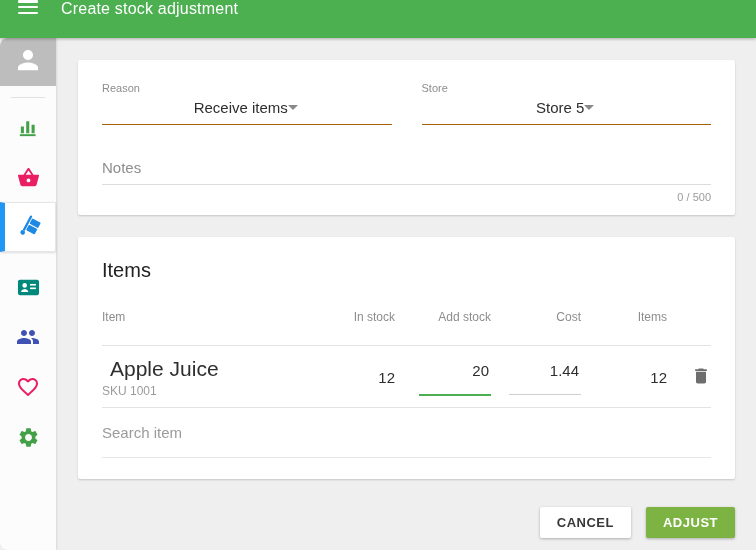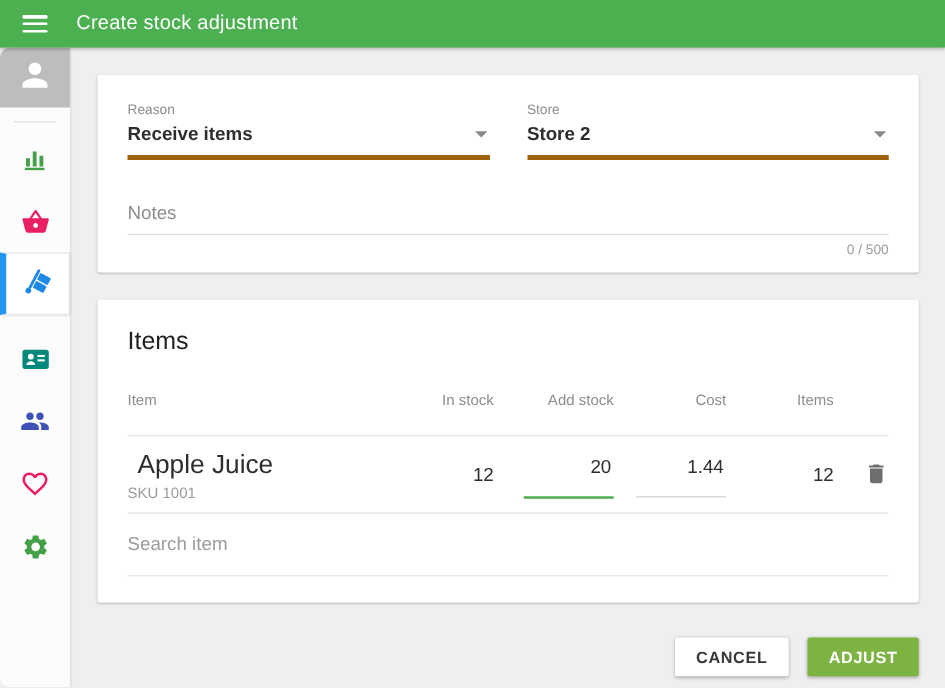--- a/index.html
+++ b/index.html
@@ -8,21 +8,21 @@
     font-family:"Liberation Sans", sans-serif;
     background:#efefef;
     overflow:hidden;
     position:relative;
   }
   .app { width:756px; height:550px; display:flex; flex-direction:column; }
 
   
   .header {
     height:38px; background:#4CAF50; flex-shrink:0;
-    display:flex; align-items:center;
+    display:flex; align-items:flex-start;
     box-shadow:0 1px 3px rgba(0,0,0,.28);
     position:relative; z-index:10;
   }
   .hamburger { margin-left:18px; width:20px; height:14px; display:flex; flex-direction:column; justify-content:space-between; cursor:pointer; }
   .hamburger span { display:block; height:2.5px; background:#fff; border-radius:1px; }
   .header-title { color:#fff; font-size:16px; font-weight:500; margin-left:23px; letter-spacing:.2px; }
 
   
   .content { flex:1; display:flex; overflow:hidden;border-radius:8px; }
 
@@ -53,22 +53,22 @@
     background:#fff; border-radius:2px;
     box-shadow:0 1px 2px rgba(0,0,0,.18);
   }
 
   
   .card-form { padding:22px 24px 12px; margin-bottom:22px; }
   .fields-row { display:flex; gap:30px; }
   .field { flex:1; cursor:pointer; }
   .field-label { font-size:11px; color:#8d8d8d; }
   .field-value-row {
-    display:flex; justify-content:space-between; align-items:center;
-    padding:5px 2px 8px 0; border-bottom:4px solid #a16207;font-weight:bold;
+    display:flex; justify-content:center; align-items:center;
+    padding:5px 2px 8px 0; border-bottom:1px solid #a16207;
   }
   .field-value { font-size:15px; color:#2e2e2e; }
   .dd-arrow {
     width:0; height:0;
     border-left:5px solid transparent; border-right:5px solid transparent;
     border-top:5px solid #8a8a8a;
   }
   .notes-wrap { margin-top:30px; }
   .notes-input {
     width:100%; border:none; outline:none; background:transparent;
@@ -224,21 +224,21 @@
           <div class="field">
             <div class="field-label">Reason</div>
             <div class="field-value-row">
               <span class="field-value">Receive items</span>
               <span class="dd-arrow"></span>
             </div>
           </div>
           <div class="field">
             <div class="field-label">Store</div>
             <div class="field-value-row">
-              <span class="field-value">Store 2</span>
+              <span class="field-value">Store 5</span>
               <span class="dd-arrow"></span>
             </div>
           </div>
         </div>
         <div class="notes-wrap">
           <input class="notes-input" type="text" placeholder="Notes" style="">
           <div class="char-counter">0 / 500</div>
         </div>
       </div>
 

